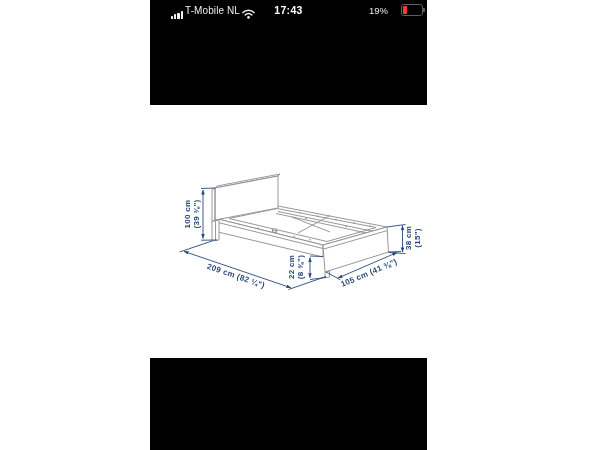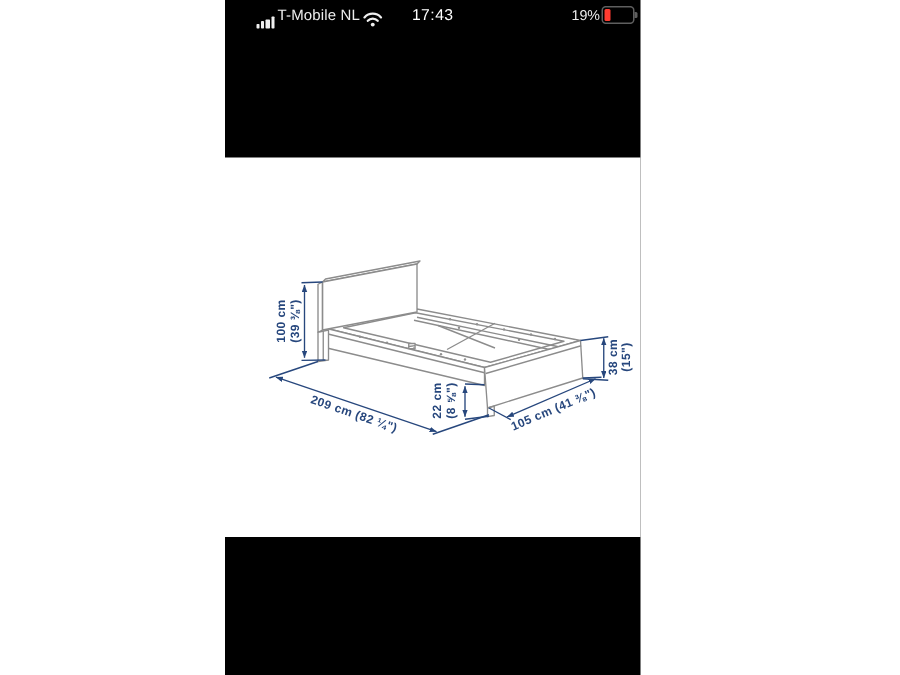--- a/index.html
+++ b/index.html
@@ -12,22 +12,22 @@
   
   .status-bar{position:absolute;top:0;left:0;width:277px;height:22px;}
   .signal{position:absolute;left:21px;top:11px;display:flex;align-items:flex-end;gap:1px;}
   .signal i{display:block;width:2.2px;background:#efefef;border-radius:0.5px;}
   .signal i:nth-child(1){height:3px;}
   .signal i:nth-child(2){height:4.5px;}
   .signal i:nth-child(3){height:6px;}
   .signal i:nth-child(4){height:7.5px;}
   .carrier{position:absolute;left:35px;top:5px;font-size:10px;line-height:11px;color:#ececec;letter-spacing:0.1px;}
   .wifi{position:absolute;left:92px;top:5px;}
-  .time{position:absolute;left:0;width:277px;top:4px;text-align:center;font-size:10.5px;font-weight:normal;color:#fff;letter-spacing:0.3px;}
-  .battery-group{position:absolute;right:4px;top:4px;display:flex;align-items:center;gap:1px;}
+  .time{position:absolute;left:0;width:277px;top:4px;text-align:center;font-size:10.5px;font-weight:bold;color:#fff;letter-spacing:0.3px;}
+  .battery-group{position:absolute;right:4px;top:4px;display:flex;align-items:center;gap:13px;}
   .battery-pct{font-size:9.5px;color:#ececec;}
   .battery{position:relative;width:20px;height:10px;border:1px solid #5f5f5f;border-radius:2.8px;}
   .battery .fill{position:absolute;left:1px;top:1px;bottom:1px;width:4px;background:#ff3b30;border-radius:1px;}
   .battery .nub{position:absolute;right:-3px;top:2.8px;width:1.6px;height:4.4px;background:#5f5f5f;border-radius:0 1px 1px 0;}
   
   .photo{position:absolute;left:0;top:105px;width:277px;height:253px;background:#fff;}
   .photo svg{position:absolute;left:0;top:0;}
   .dim-label{
     position:absolute;font-weight:700;font-size:8px;line-height:9px;
     color:#27477d;text-align:center;white-space:nowrap;letter-spacing:0.3px;

